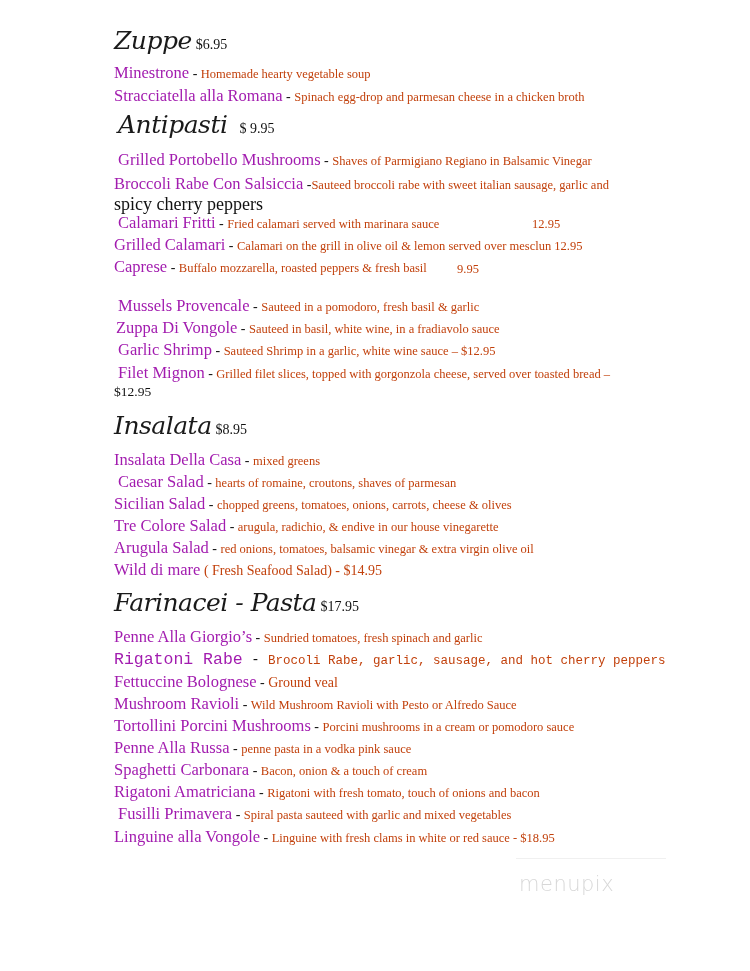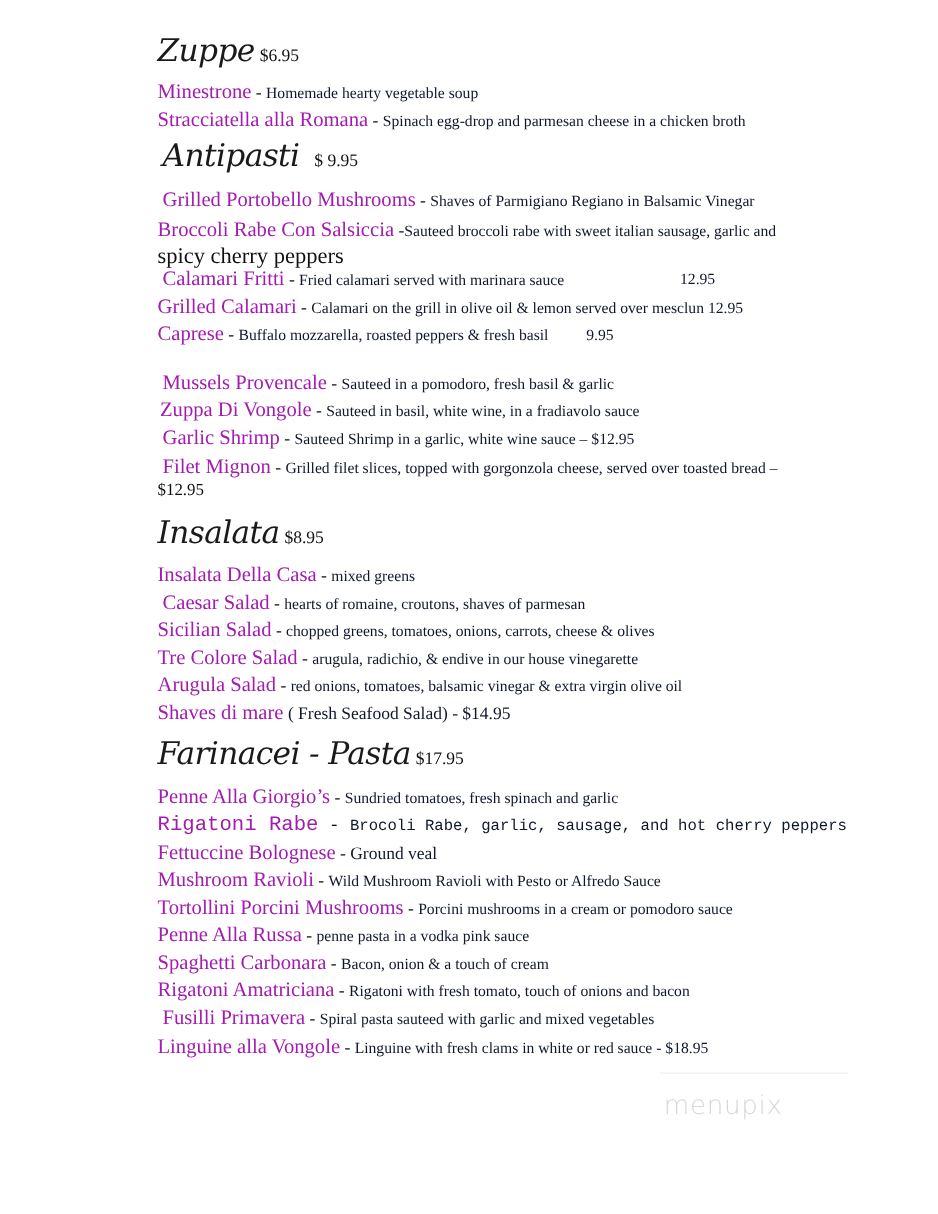--- a/index.html
+++ b/index.html
@@ -1,26 +1,26 @@
 <!DOCTYPE html>
 <html><head>
   <meta charset="utf-8">
   <style>
     html, body { margin: 0; padding: 0; background: #ffffff; }
     body { width: 750px; height: 971px; position: relative; overflow: hidden;
            font-family: "Liberation Serif", "DejaVu Serif", serif; color: #111; }
-    .page { position: absolute; left: 16px; top: 0; width: 644px; height: 971px; }
+    .page { position: absolute; left: 4px; top: 0; width: 644px; height: 971px; }
     .heading { position: absolute; left: 110px; white-space: nowrap; }
     .heading .script { font-family: "DejaVu Serif", "Liberation Serif", serif; font-style: italic;
                        font-size: 25px; letter-spacing: -0.5px; color: #1a1a1a; }
     .heading .price { font-size: 14px; margin-left: 4px; }
     .item { position: absolute; left: 110px; white-space: nowrap; line-height: 20px; }
     .item.indent { left: 114px; }
     .item .name { font-size: 16.5px; color: #a21caf; }
-    .item .desc { font-size: 12.5px; color: #0f172a; }
+    .item .desc { font-size: 12.5px; color: #c2410c; }
     .item .sep { font-size: 14px; }
     .wrapline { position: absolute; left: 110px; font-size: 18px; white-space: nowrap; }
     .watermark-line { position: absolute; left: 512px; top: 858px; width: 150px; height: 1px; background: #f0f0f0; }
     .watermark { position: absolute; left: 515px; top: 872px; font-family: "DejaVu Sans", sans-serif;
                  font-size: 21px; color: #d8d8d8; letter-spacing: 0.5px; font-weight: 300; }
   </style>
 </head>
 <body>
 
 <div class="page">
@@ -87,21 +87,21 @@
   <div class="item" style="top:494px;">
     <span class="name">Sicilian Salad</span><span class="sep"> - </span><span class="desc">chopped greens, tomatoes, onions, carrots, cheese &amp; olives</span>
   </div>
   <div class="item" style="top:538px;">
     <span class="name">Arugula Salad</span><span class="sep"> - </span><span class="desc">red onions, tomatoes, balsamic vinegar &amp; extra virgin olive oil</span>
   </div>
   <div class="item" style="top:516px;">
     <span class="name">Tre Colore Salad</span><span class="sep"> - </span><span class="desc">arugula, radichio, &amp; endive in our house vinegarette</span>
   </div>
   <div class="item" style="top:560px;">
-    <span class="name">Shaves di mare</span><span class="sep"> </span><span class="desc" style="font-size:14px;">( Fresh Seafood Salad) - $14.95</span>
+    <span class="name">Wild di mare</span><span class="sep"> </span><span class="desc" style="font-size:14px;">( Fresh Seafood Salad) - $14.95</span>
   </div>
 
   <div class="heading" style="top:588px;">
     <span class="script">Farinacei - Pasta</span><span class="price">$17.95</span>
   </div>
   <div class="item" style="top:627px;">
     <span class="name">Penne Alla Giorgio’s</span><span class="sep"> - </span><span class="desc">Sundried tomatoes, fresh spinach and garlic</span>
   </div>
   <div class="item" style="top:650px;font-family:Liberation Mono, monospace;">
     <span class="name">Rigatoni Rabe</span><span class="sep"> - </span><span class="desc">Brocoli Rabe, garlic, sausage, and hot cherry peppers</span>

